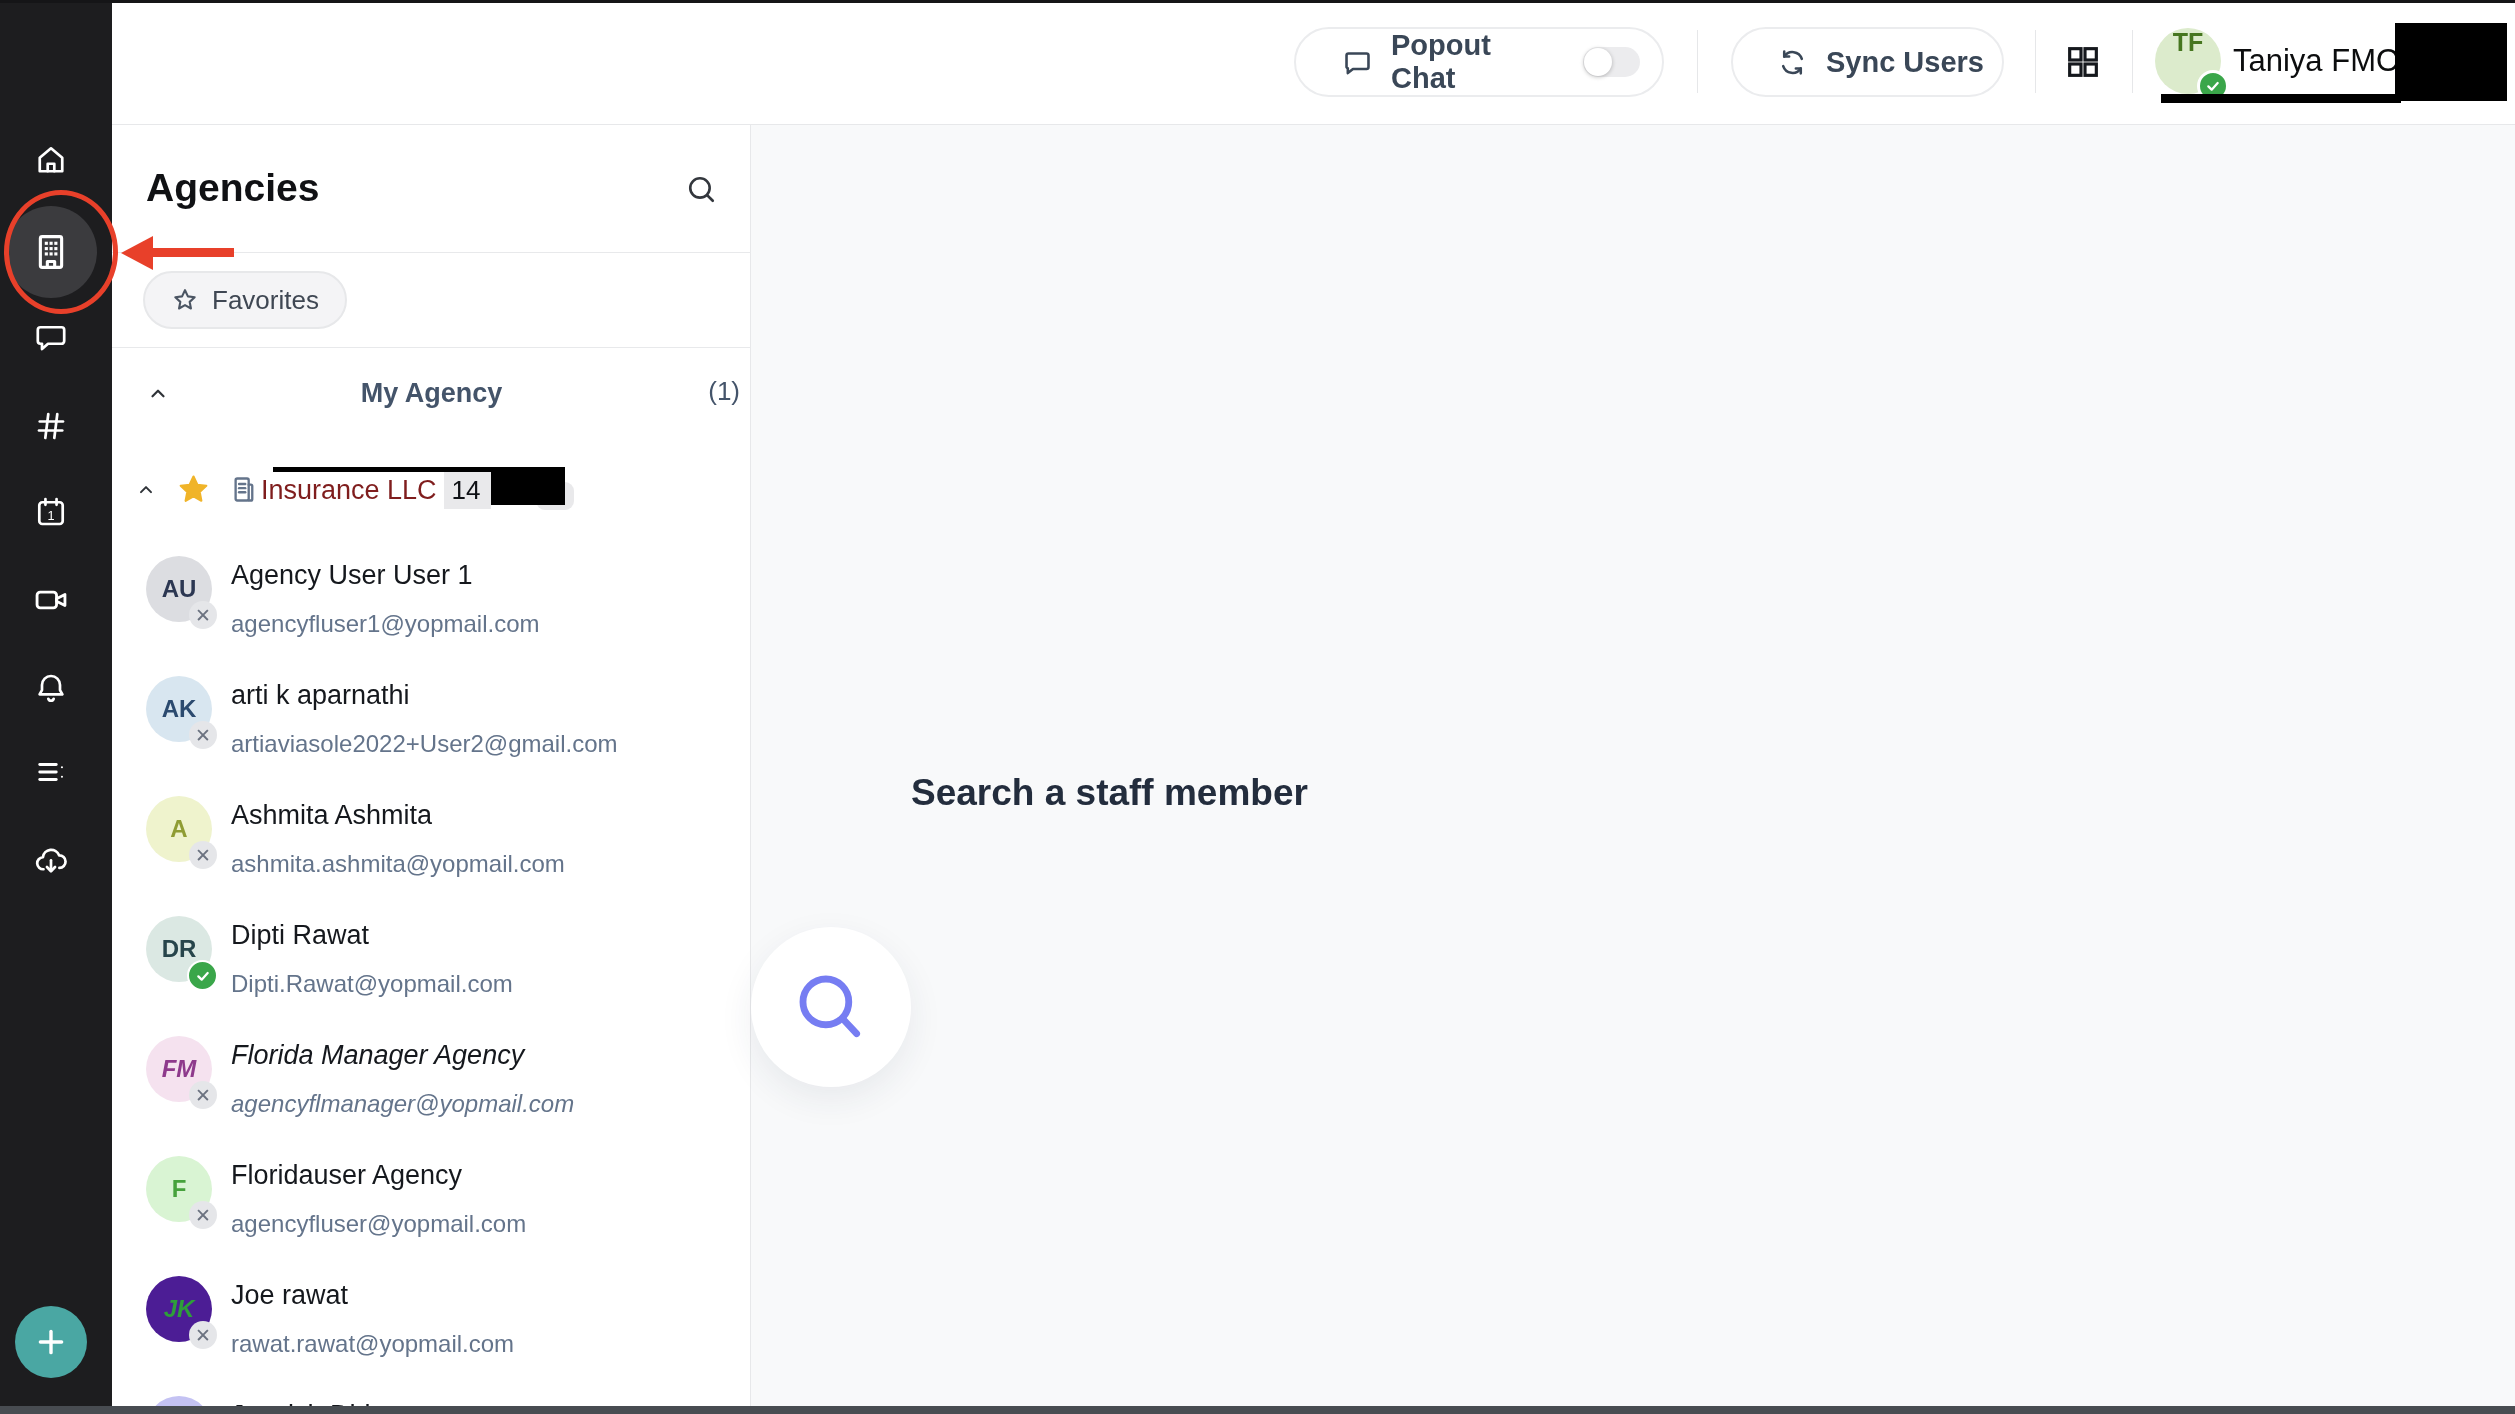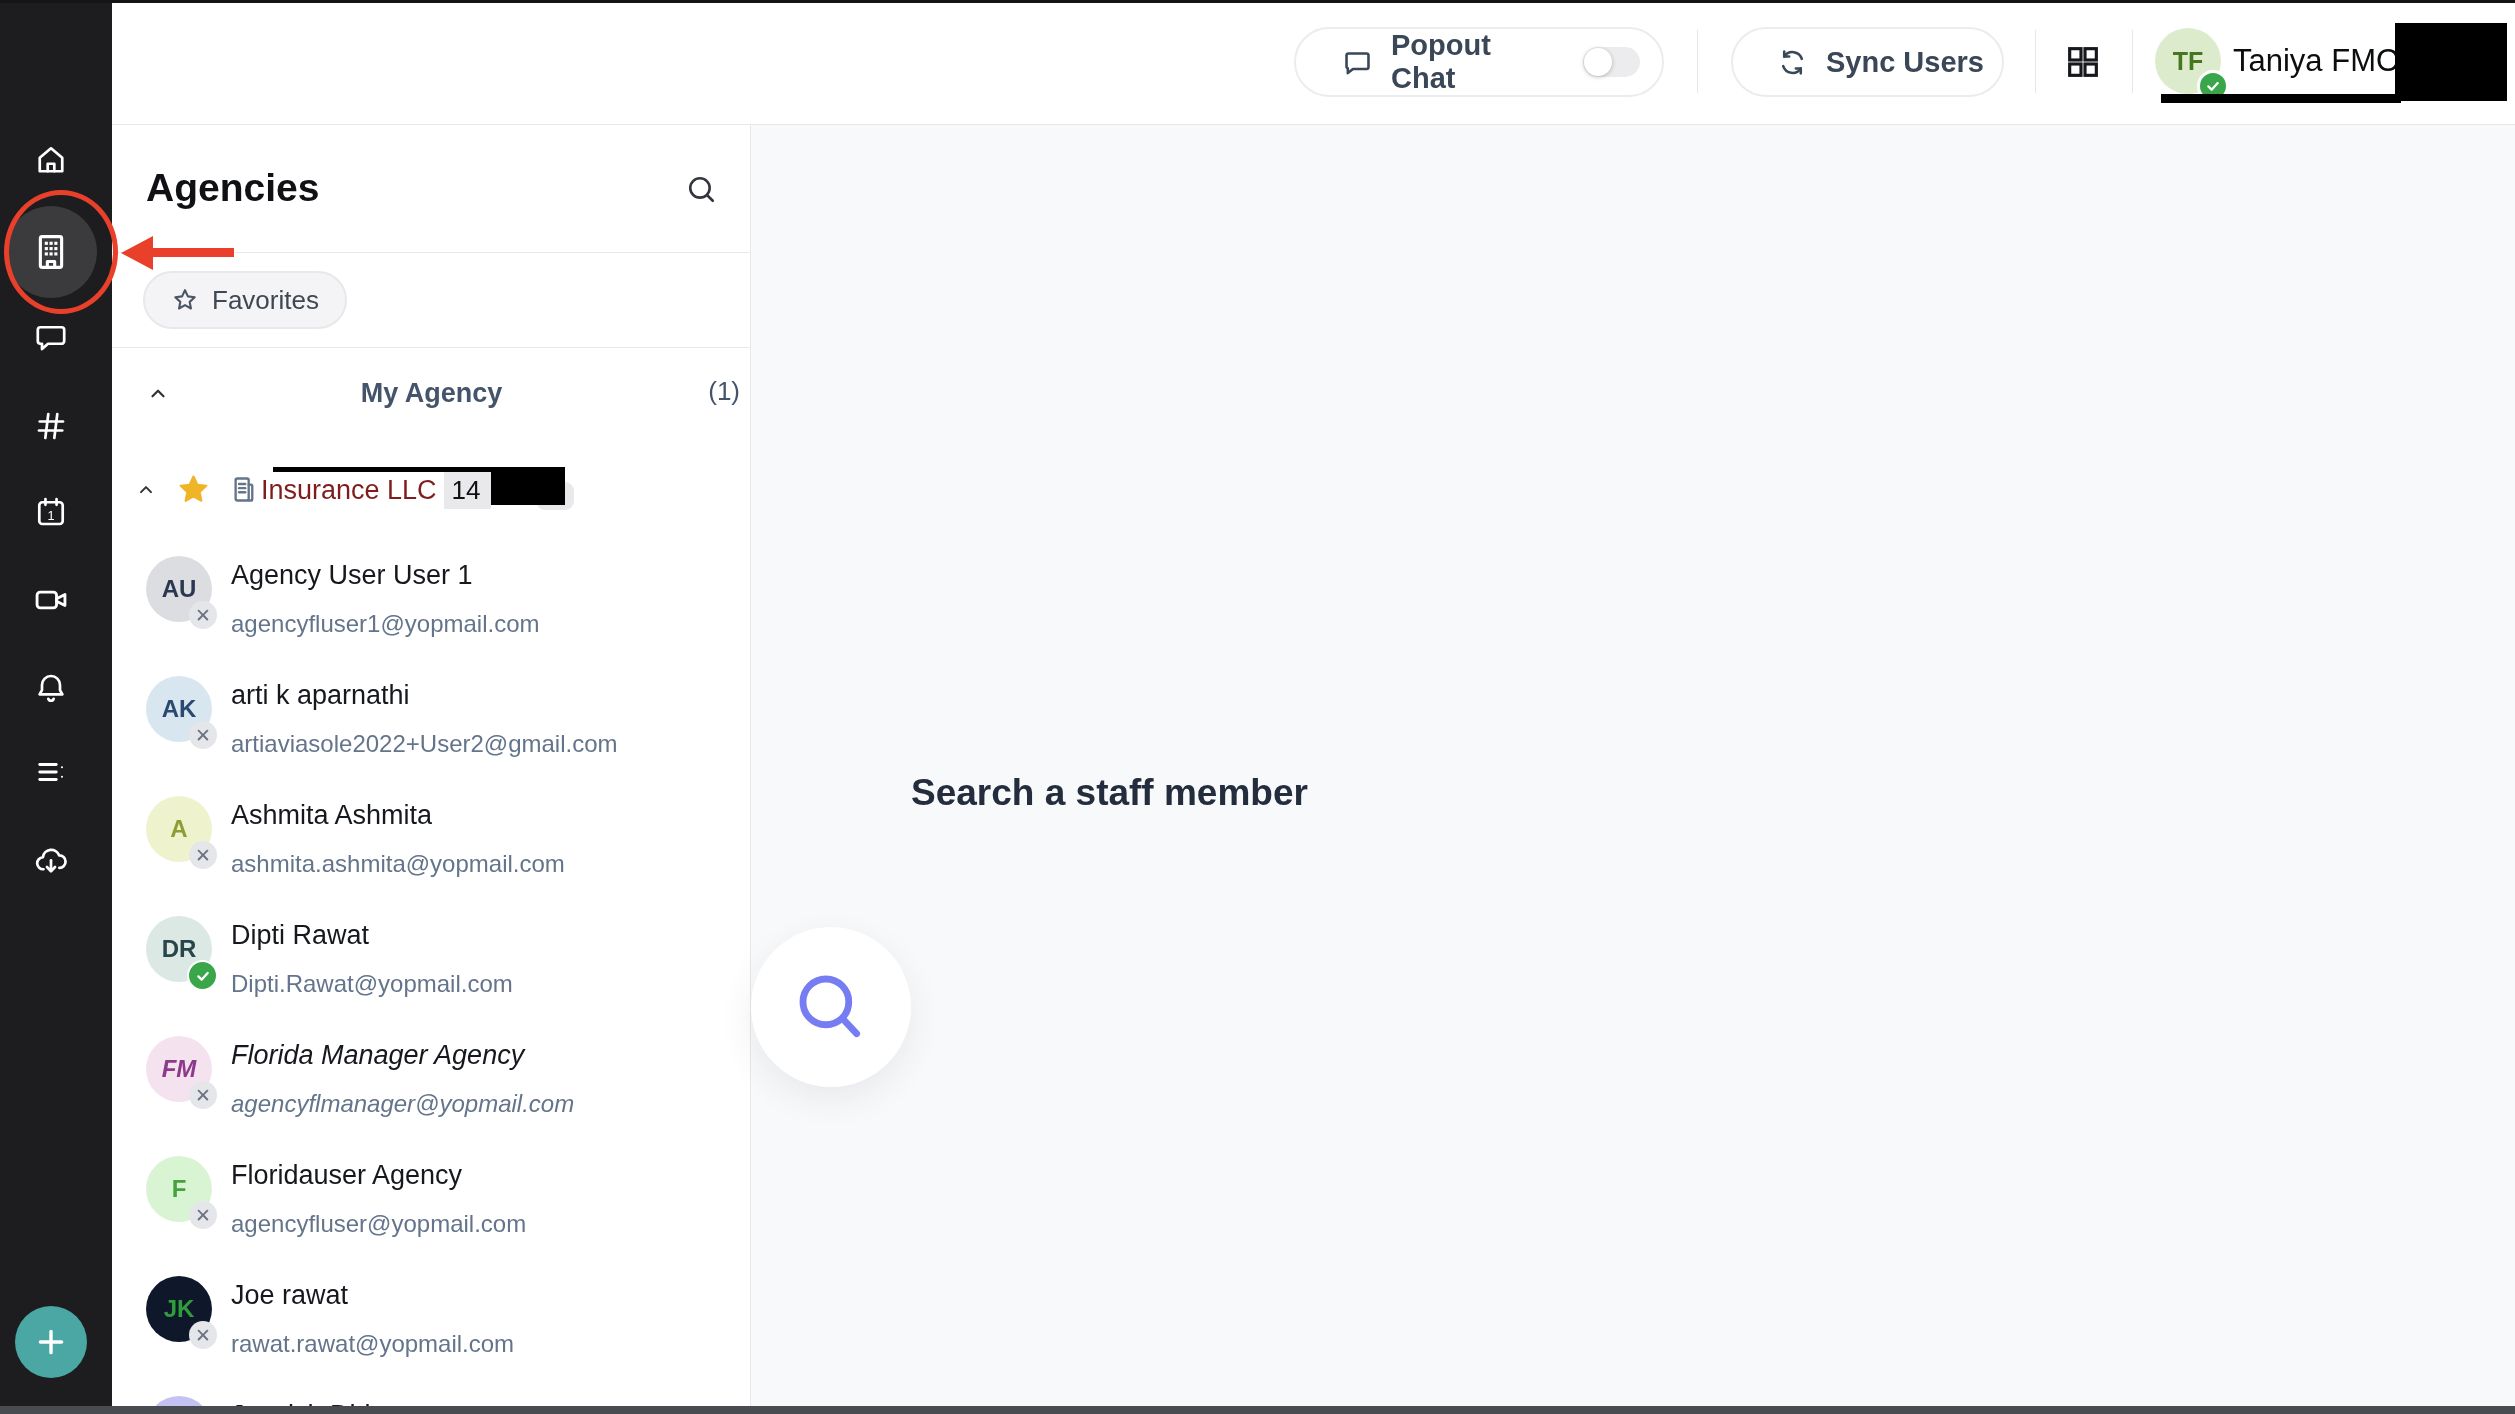--- a/index.html
+++ b/index.html
@@ -24,21 +24,21 @@
   .topbar { left:112px; top:3px; width:2403px; height:122px; background:#fff; border-bottom:1px solid #e7e8ea; }
   .pill { top:27px; height:70px; border:2px solid #ebecee; border-radius:36px; background:#fff;
           display:flex; align-items:center; gap:18px; font-size:29px; font-weight:600; color:#3a4757; }
   .pill-popout { left:1294px; width:370px; padding:0 22px 0 46px; }
   .pill-sync { left:1731px; width:273px; padding:0 0 0 44px; }
   .toggle { width:58px; height:30px; border-radius:15px; background:#ececee; position:relative; margin-left:6px; }
   .toggle .knob { position:absolute; left:1px; top:1px; width:28px; height:28px; border-radius:50%;
                   background:#fff; box-shadow:0 1px 4px rgba(0,0,0,.25); }
   .vdiv { top:30px; width:1px; height:63px; background:#e6e7e9; }
   .tf-avatar { left:2155px; top:28px; width:66px; height:66px; border-radius:50%; background:#dcebcc;
-               display:flex; align-items:center; justify-content:center; font-size:25px; font-weight:700; color:#46761f; }
+               display:flex; justify-content:center; font-size:25px; font-weight:700; color:#46761f; }
   .tf-badge { position:absolute; right:-8px; bottom:-8px; width:32px; height:32px; border-radius:50%;
               background:#3aa64a; border:3px solid #ffffff; display:flex; align-items:center; justify-content:center; }
   .topbar-username { left:2233px; top:42px; font-size:31px; font-weight:500; color:#0c0d0e; line-height:38px; }
   .redact { background:#000; z-index:9; }
 
   
   .panel { left:112px; top:125px; width:639px; height:1281px; background:#fff; border-right:1px solid #e7e8ea; }
   .panel-title { left:146px; top:165px; font-size:39px; line-height:46px; font-weight:700; color:#101114; }
   .hdiv { left:112px; width:639px; height:1px; background:#e8e9eb; }
   .fav-chip { left:143px; top:271px; height:58px; border-radius:29px; border:2px solid #e7e8ea; background:#f4f4f6;
@@ -365,21 +365,21 @@
     <div class="avatar" style="background: rgb(217, 244, 211); color: rgb(70, 162, 60);">
       <span class="avatar-text">F</span>
       <span class="x-badge">✕</span>
 
     </div>
     <div class="user-name">Floridauser Agency</div>
     <div class="user-email">agencyfluser@yopmail.com</div>
   </div>
 
   <div class="user-row" style="top: 720px;">
-    <div class="avatar" style="background: #0f172a; color: rgb(46, 158, 58);">
+    <div class="avatar" style="background: #4c1d95; color: rgb(46, 158, 58); font-style: italic;">
       <span class="avatar-text">JK</span>
       <span class="x-badge">✕</span>
 
     </div>
     <div class="user-name">Joe rawat</div>
     <div class="user-email">rawat.rawat@yopmail.com</div>
   </div>
 
   <div class="user-row" style="top: 840px;">
     <div class="avatar" style="background: rgb(196, 194, 243); color: rgb(74, 68, 201);">

